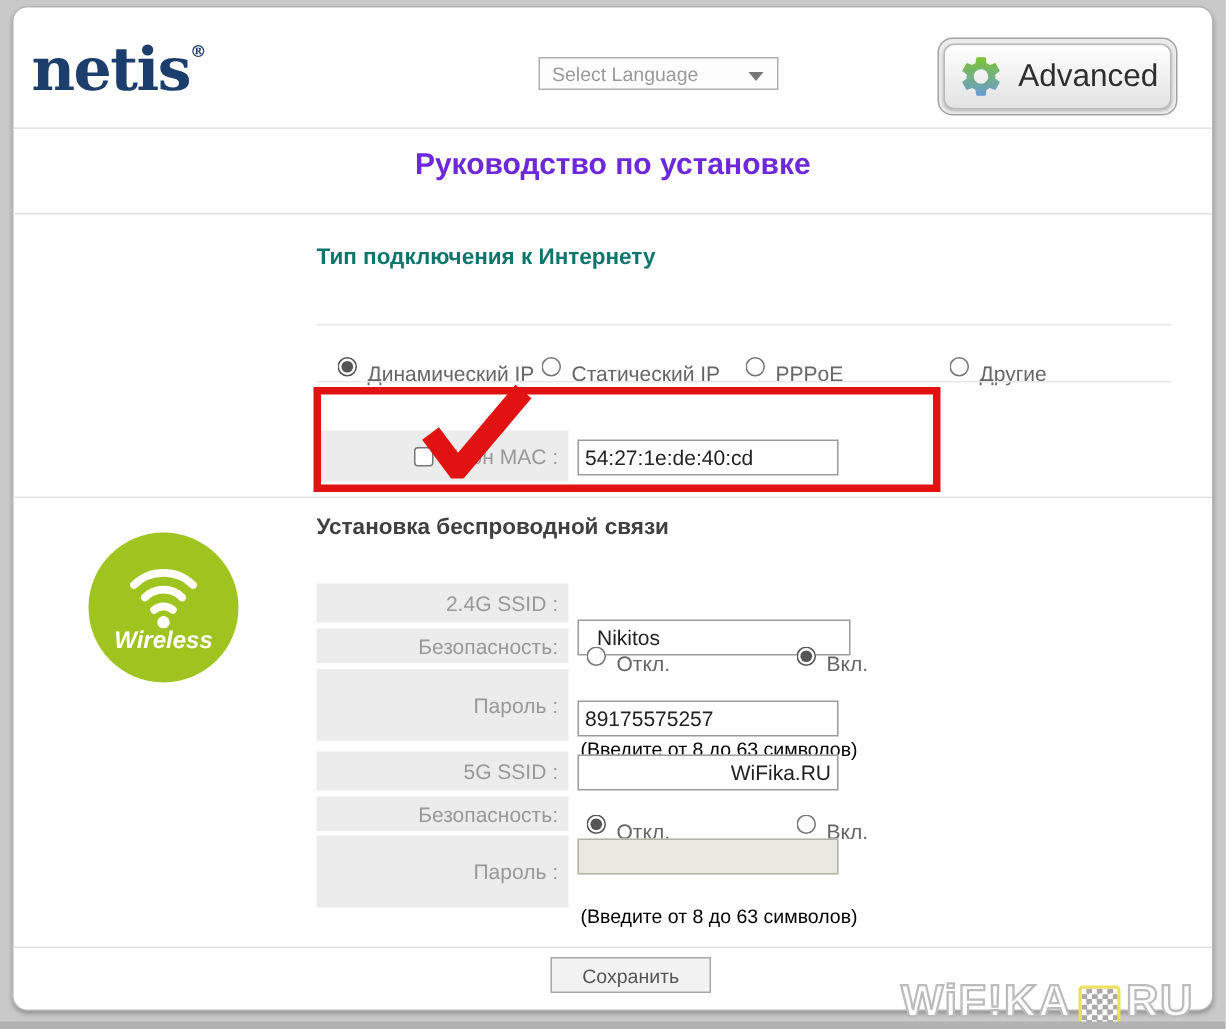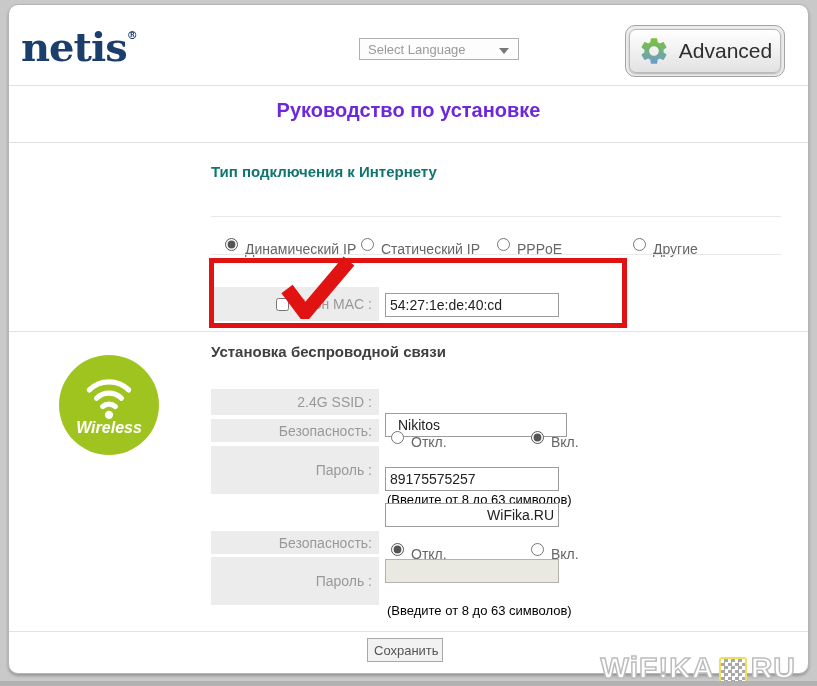--- a/index.html
+++ b/index.html
@@ -34,21 +34,21 @@
   .radio-item{display:flex;align-items:center;gap:7px;position:absolute;}
   .radio-item label{font-size:14px;color:#666;margin-top:10px;}
   input[type=radio],input[type=checkbox]{width:13px;height:13px;margin:0;accent-color:#555;}
   .lbl-cell{position:absolute;left:202px;width:168px;background:#ececec;
     display:flex;align-items:center;justify-content:flex-end;padding-right:7px;
     box-sizing:border-box;font-size:14px;color:#999;}
   .inp{position:absolute;left:376px;width:164px;height:22px;border:1px solid #9c9c9c;
     font-family:"Liberation Sans",sans-serif;font-size:14px;color:#222;padding:0 4px;box-sizing:content-box;}
   .inp:disabled,.inp.dis{background:#e9e9e1;border-color:#b3b3a9;}
   .hint{position:absolute;left:378px;font-size:13px;color:#000000;margin-top:16px;}
-  .save-btn{position:absolute;width:76px;height:24px;background:#f2f2f2;border:1px solid #a8a8a8;
+  .save-btn{position:absolute;width:107px;height:24px;background:#f2f2f2;border:1px solid #a8a8a8;
     font-family:"Liberation Sans",sans-serif;font-size:13px;color:#555;cursor:pointer;}
   
   .red-box{position:absolute;border:5px solid #e11212;background:transparent;}
   
   .watermark{position:absolute;right:12px;top:646px;display:flex;align-items:flex-end;gap:4px;
     font-weight:bold;font-size:30px;color:#ffffff;-webkit-text-stroke:1.5px #bcbcbc;
     letter-spacing:1px;user-select:none;}
   .qr{width:24px;height:24px;border:2px solid #ece05e;border-radius:3px;
     background:repeating-conic-gradient(#a9a9a9 0% 25%, #ffffff 0% 50%);background-size:7px 7px;}
 </style>
@@ -145,20 +145,21 @@
   </div>
   <div class="radio-item" style="left:522px;top:419px;">
     <input type="radio" name="sec24" checked="" style="">
     <label>Вкл.</label>
   </div>
 
   <div class="lbl-cell" style="top:441px;height:48px;">Пароль :</div>
   <input class="inp" style="top: 462px;" value="89175575257">
   <div class="hint" style="top:471px;">(Введите от 8 до 63 символов)</div>
 
+  <div class="lbl-cell" style="top:496px;height:26px;">5G SSID :</div>
   <input class="inp" style="top: 498px; text-align: right;" value="WiFika.RU">
 
   <div class="lbl-cell" style="top:526px;height:23px;">Безопасность:</div>
   <div class="radio-item" style="left:382px;top:531px;">
     <input type="radio" name="sec5" checked="" style="">
     <label>Откл.</label>
   </div>
   <div class="radio-item" style="left:522px;top:531px;">
     <input type="radio" name="sec5" style="">
     <label>Вкл.</label>

